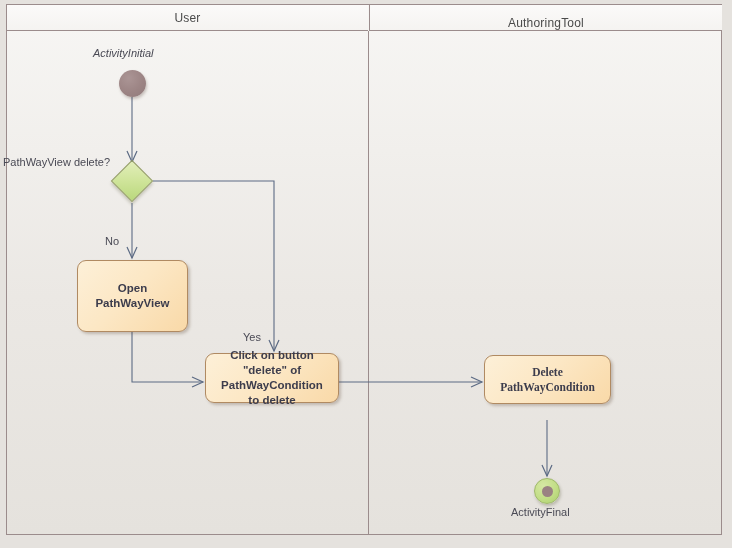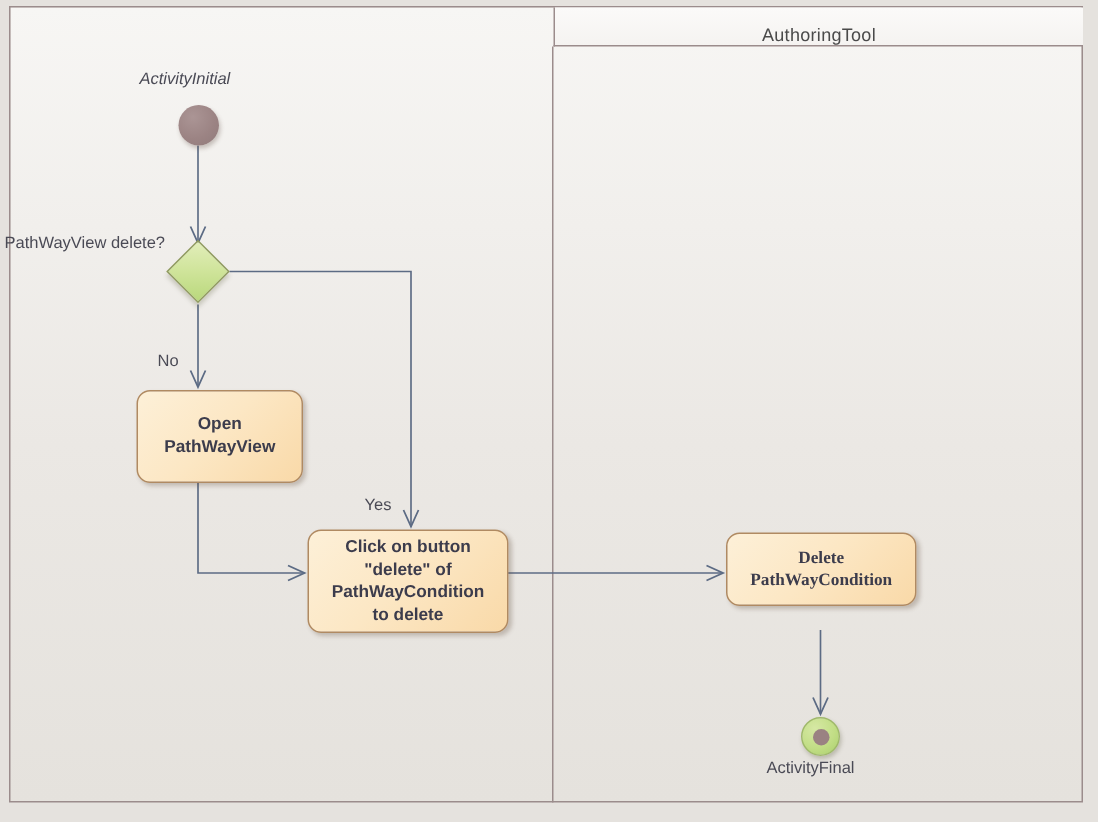--- a/index.html
+++ b/index.html
@@ -125,20 +125,23 @@
     white-space: nowrap;
   }
 </style>
 </head>
 <body>
 
 <div id="screen">
 
   <div id="diagram-frame">
 
+    <div class="lane-header" id="lane-header-user">
+      <span class="lane-header-title">User</span>
+    </div>
     <div class="lane-header" id="lane-header-tool">
       <span class="lane-header-title">AuthoringTool</span>
     </div>
 
     <div id="lane-separator"></div>
   </div>
 
   <svg id="edges" viewBox="0 0 732 548" xmlns="http://www.w3.org/2000/svg">
     <defs>
       <marker id="openArrow" markerWidth="14" markerHeight="12" refX="12" refY="6" orient="auto" markerUnits="userSpaceOnUse">
@@ -167,26 +170,26 @@
   <div class="node initial-node" style="left:119px; top:70px; width:27px; height:27px;"></div>
 
   <div class="node-caption" style="left:3px; top:156px;">PathWayView delete?</div>
 
   <div class="node decision-node" style="left:117px; top:166px; width:30px; height:30px;"></div>
 
   <div class="edge-label" style="left:105px; top:235px;">No</div>
 
   <div class="edge-label" style="left:243px; top:331px;">Yes</div>
 
-  <div class="node action-box" style="left:91px; top:260px; width:111px; height:62px;">
+  <div class="node action-box" style="left:77px; top:260px; width:111px; height:72px;">
     <span class="action-label">Open
 PathWayView</span>
   </div>
 
-  <div class="node action-box" style="left:205px; top:353px; width:134px; height:69px;">
+  <div class="node action-box" style="left:205px; top:353px; width:134px; height:50px;">
     <span class="action-label">Click on button
 "delete" of
 PathWayCondition
 to delete</span>
   </div>
 
   <div class="node action-box" style="left:484px; top:355px; width:127px; height:49px;font-family:Liberation Serif, serif;">
     <span class="action-label">Delete
 PathWayCondition</span>
   </div>

